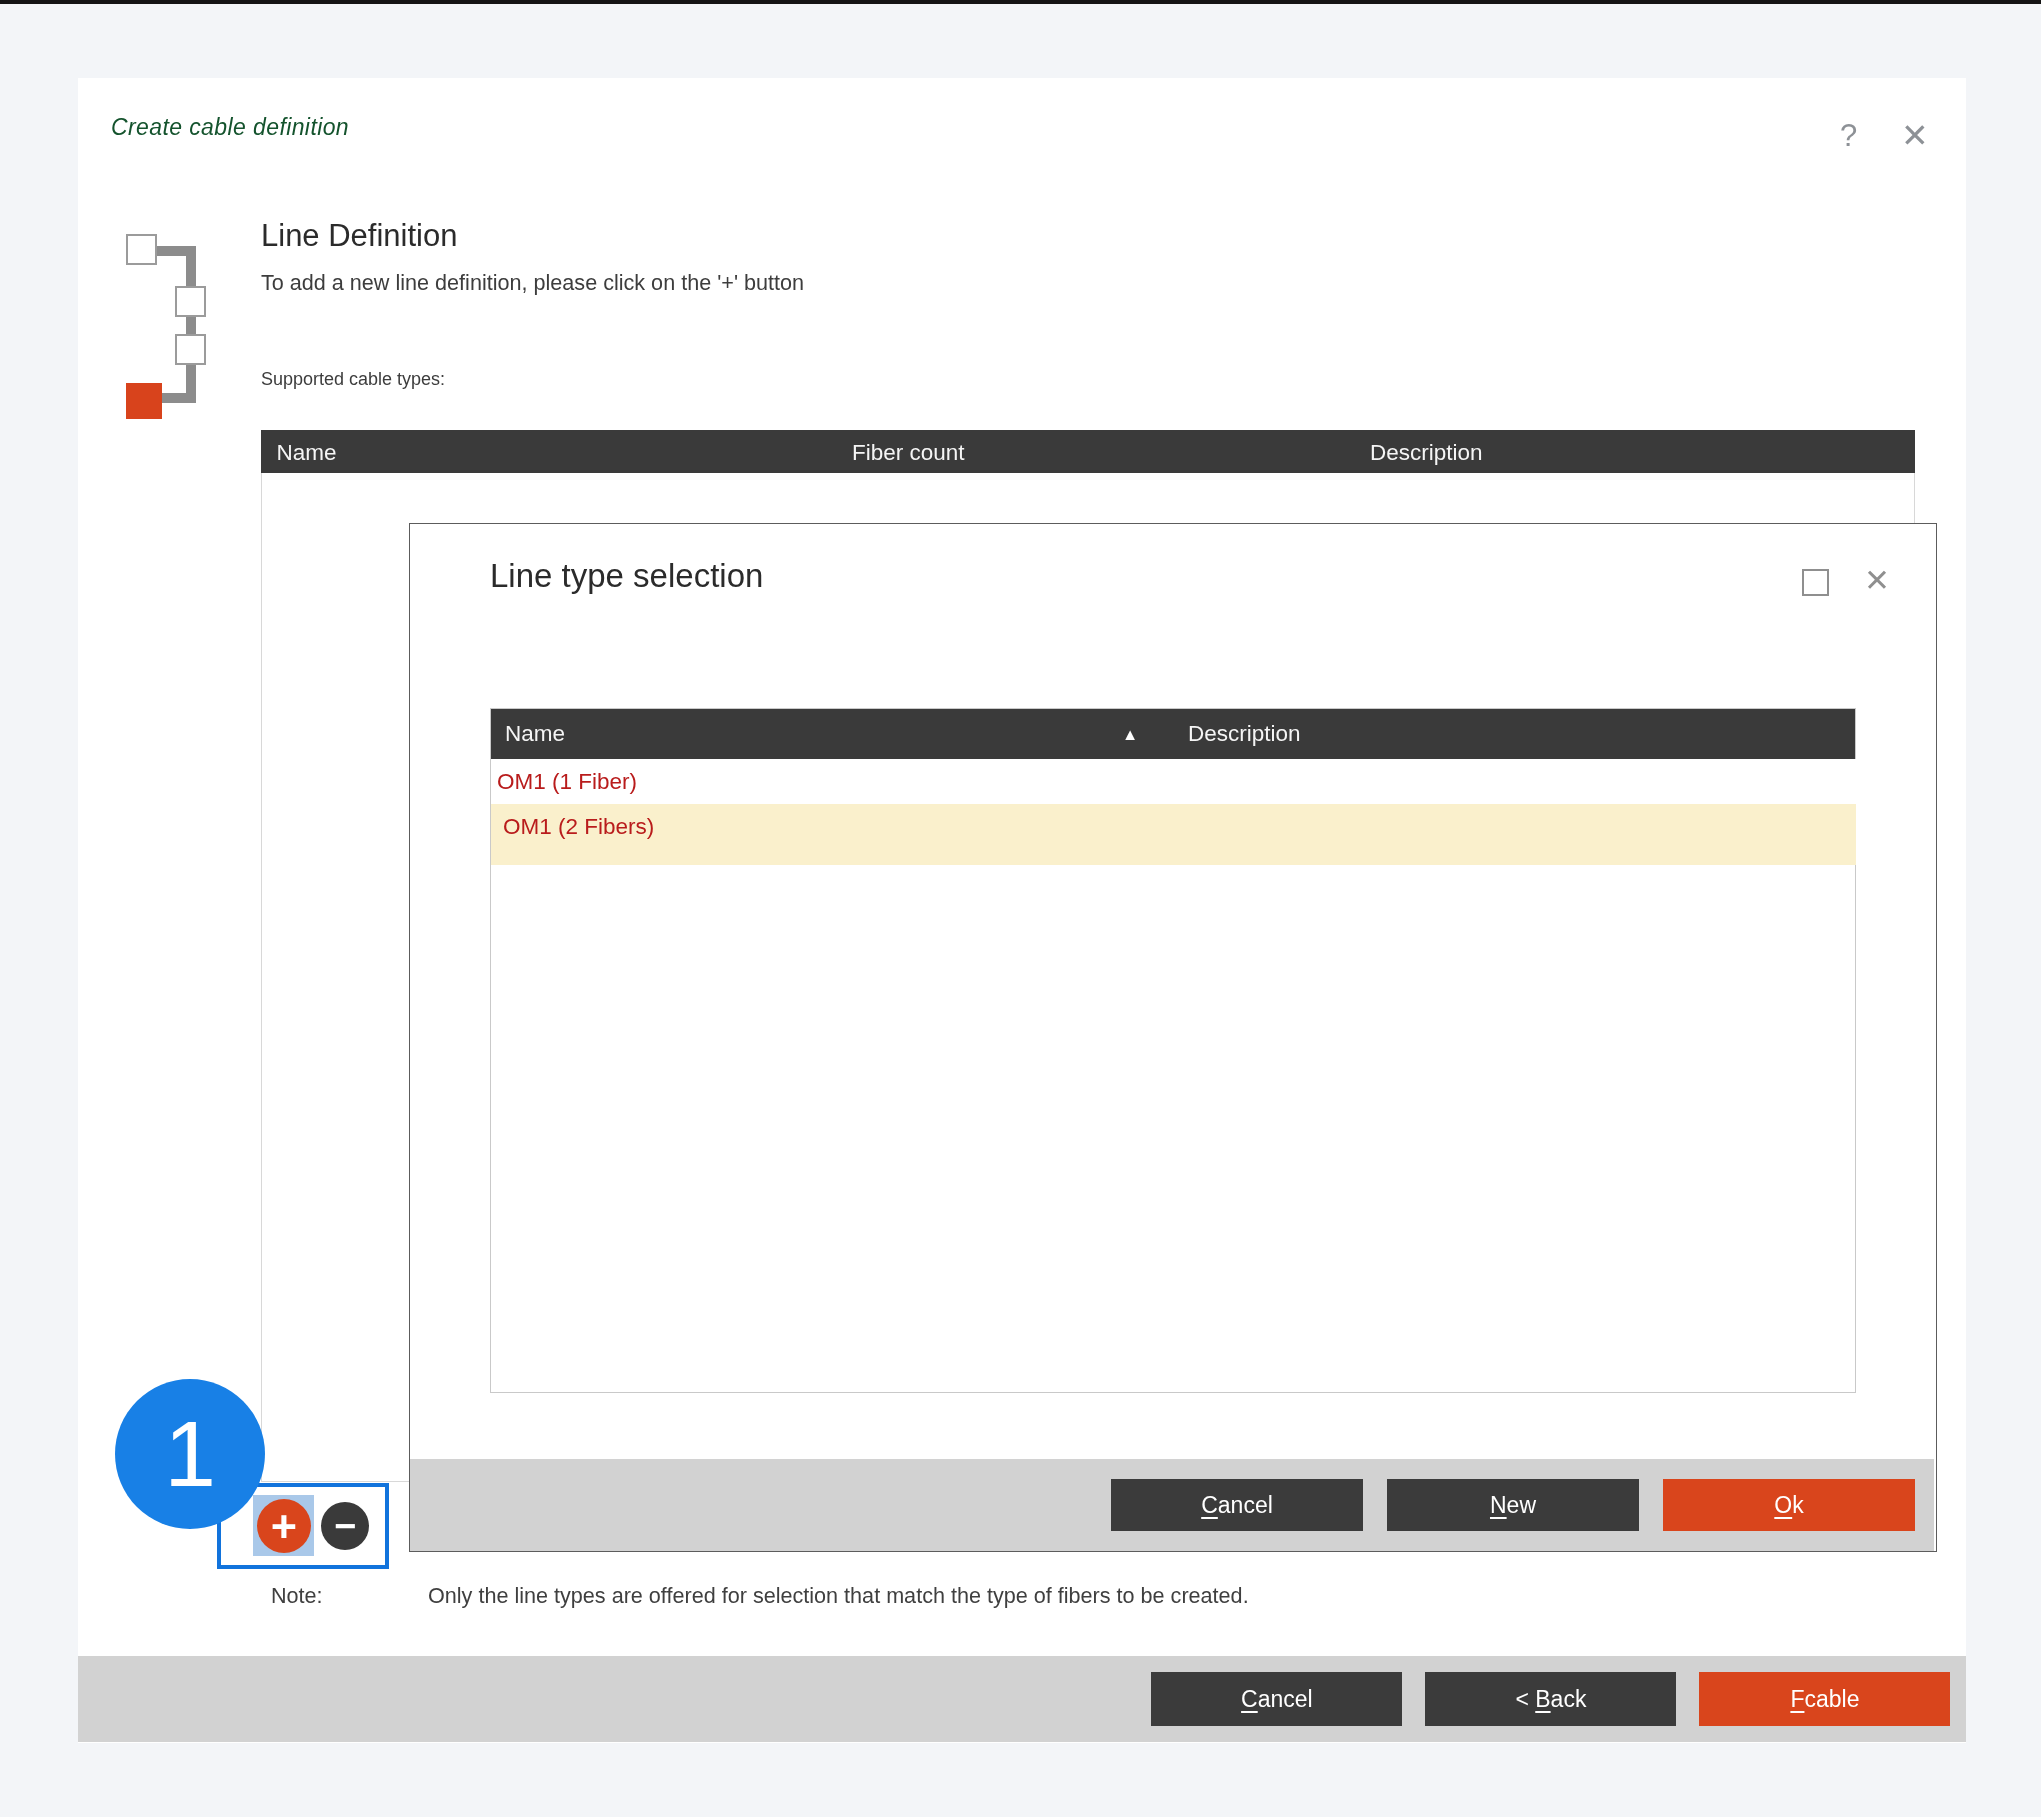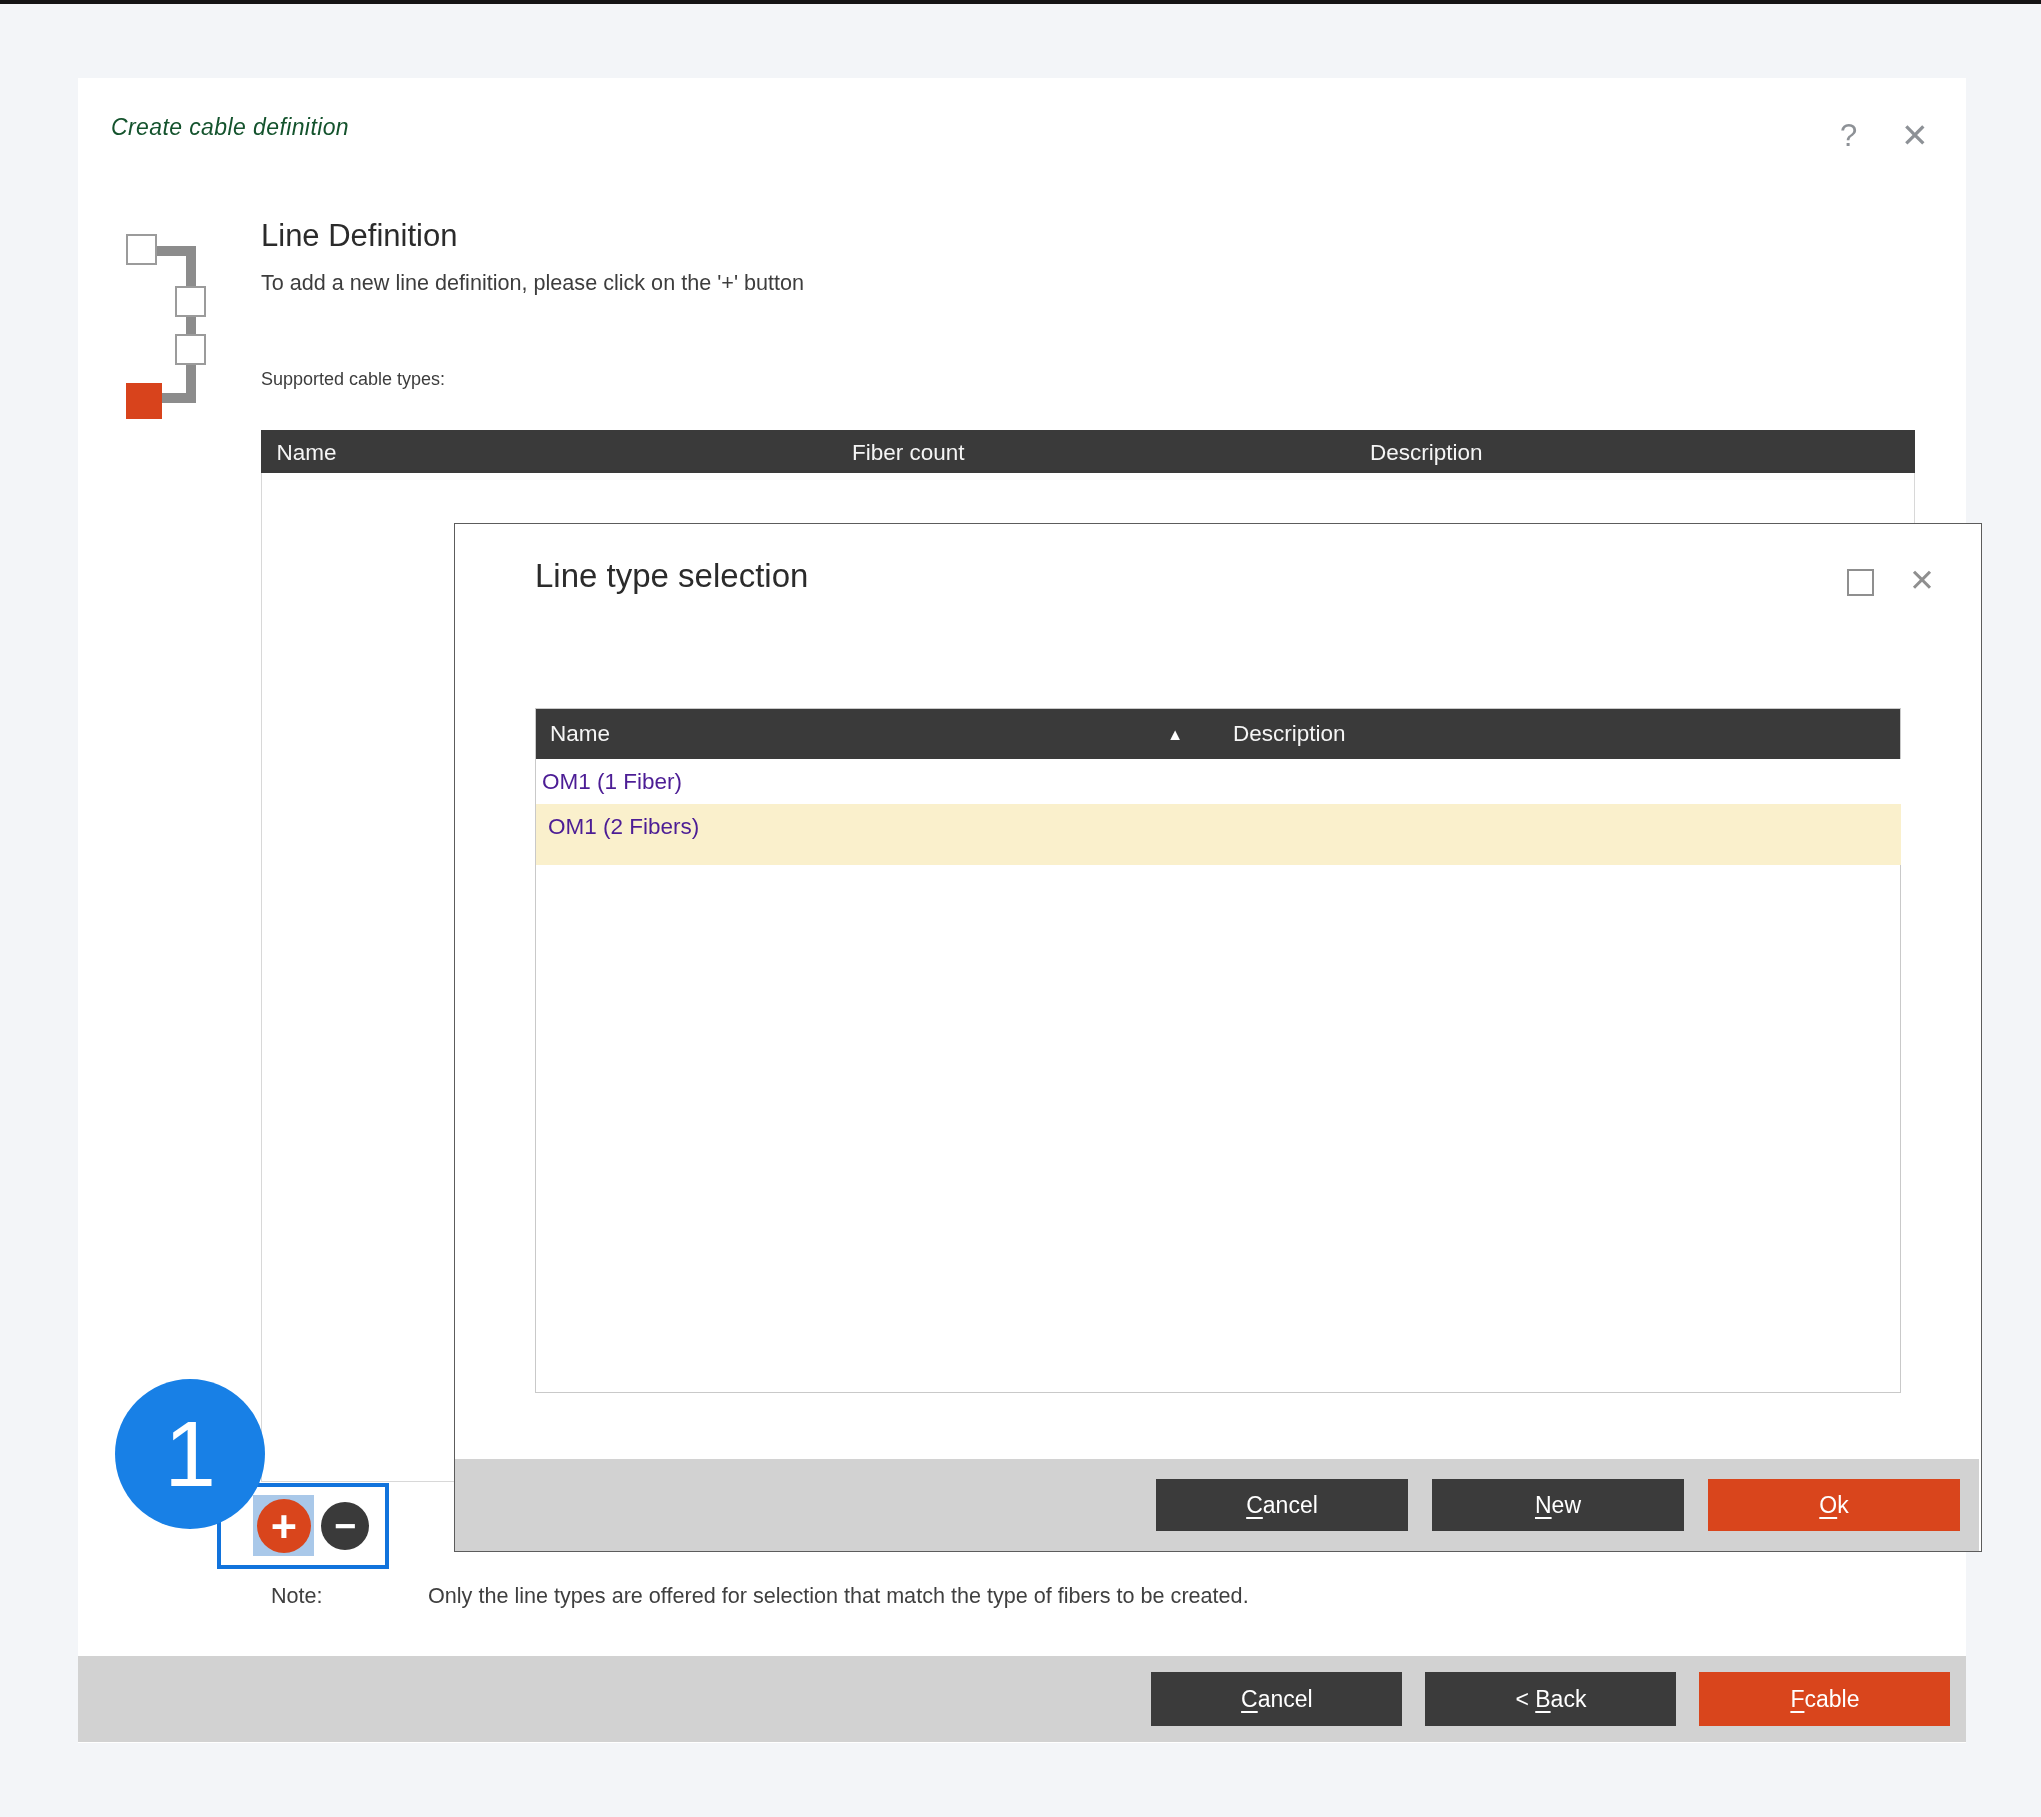--- a/index.html
+++ b/index.html
@@ -36,32 +36,32 @@
   .footer-bar{left:0;top:1578px;width:1888px;height:86px;background:#d2d2d2;display:flex;align-items:center;justify-content:flex-end;gap:23px;padding-right:15.6px;box-sizing:border-box;}
 
   
   .btn{display:flex;align-items:center;justify-content:center;width:251px;height:54px;font-size:23px;color:#ffffff;border:none;cursor:pointer;font-family:"Liberation Sans",sans-serif;}
   .btn span{white-space:pre;}
   .btn.dark{background:#3b3b3b;}
   .btn.orange{background:#d9451c;}
   .u{text-decoration:underline;text-underline-offset:3.5px;}
 
   
-  .lt-dialog{left:409px;top:523px;width:1528px;height:1029px;background:#ffffff;border:1.7px solid #5c5c5c;box-sizing:border-box;z-index:10;margin-left:45px;}
+  .lt-dialog{left:409px;top:523px;width:1528px;height:1029px;background:#ffffff;border:1.7px solid #5c5c5c;box-sizing:border-box;z-index:10;}
   .lt-title{left:80px;top:33px;font-size:33px;color:#2b2b2b;}
   .lt-max{left:1392px;top:45px;width:22.5px;height:22.5px;border:2.6px solid #8f8f8f;background:#fff;}
   .lt-close{left:1454px;top:38px;font-size:31px;color:#8f8f8f;}
   .lt-subtitle{left:80px;top:100px;font-size:21.6px;color:#3d3d3d;}
 
   .lt-table{left:80px;top:184px;width:1366px;height:685px;border:0.9px solid #c9c9c9;box-sizing:border-box;}
   .lt-head{position:absolute;left:0;top:0;width:100%;height:50px;background:#3a3a3a;color:#f5f5f5;font-size:22.5px;}
   .lt-head .col-name{position:absolute;left:14px;top:12px;}
   .lt-head .sort{position:absolute;left:631px;top:15.6px;font-size:16.4px;color:#ffffff;}
   .lt-head .col-desc{position:absolute;left:697px;top:12px;}
-  .lt-row{position:absolute;left:0;width:1365px;height:61px;font-size:22.5px;color:#4c1d95;line-height:45px;padding-left:6px;box-sizing:border-box;background:#fff;}
+  .lt-row{position:absolute;left:0;width:1365px;height:61px;font-size:22.5px;color:#b91c1c;line-height:45px;padding-left:6px;box-sizing:border-box;background:#fff;}
   .lt-row.selected{background:#faf0cc;}
 
   .lt-footer{left:0;bottom:0;width:1524px;height:92px;background:#d2d2d2;display:flex;align-items:center;justify-content:flex-end;gap:24px;padding-right:19px;box-sizing:border-box;}
 
   
   .annot-rect{left:217px;top:1483px;width:172px;height:86px;border:4.3px solid #1173dc;box-sizing:border-box;z-index:40;background:transparent;}
   .plus-bg{left:253px;top:1495px;width:61px;height:61px;background:#a9c8e9;z-index:41;}
   .circle-btn{border-radius:50%;display:flex;align-items:center;justify-content:center;color:#fff;z-index:42;cursor:pointer;}
   .plus-circle{left:257px;top:1499px;width:54px;height:54px;background:#d9451c;font-size:45px;font-weight:bold;line-height:1;}
   .minus-circle{left:321px;top:1502px;width:48px;height:48px;background:#3a3a3a;font-size:38px;font-weight:bold;line-height:1;}

